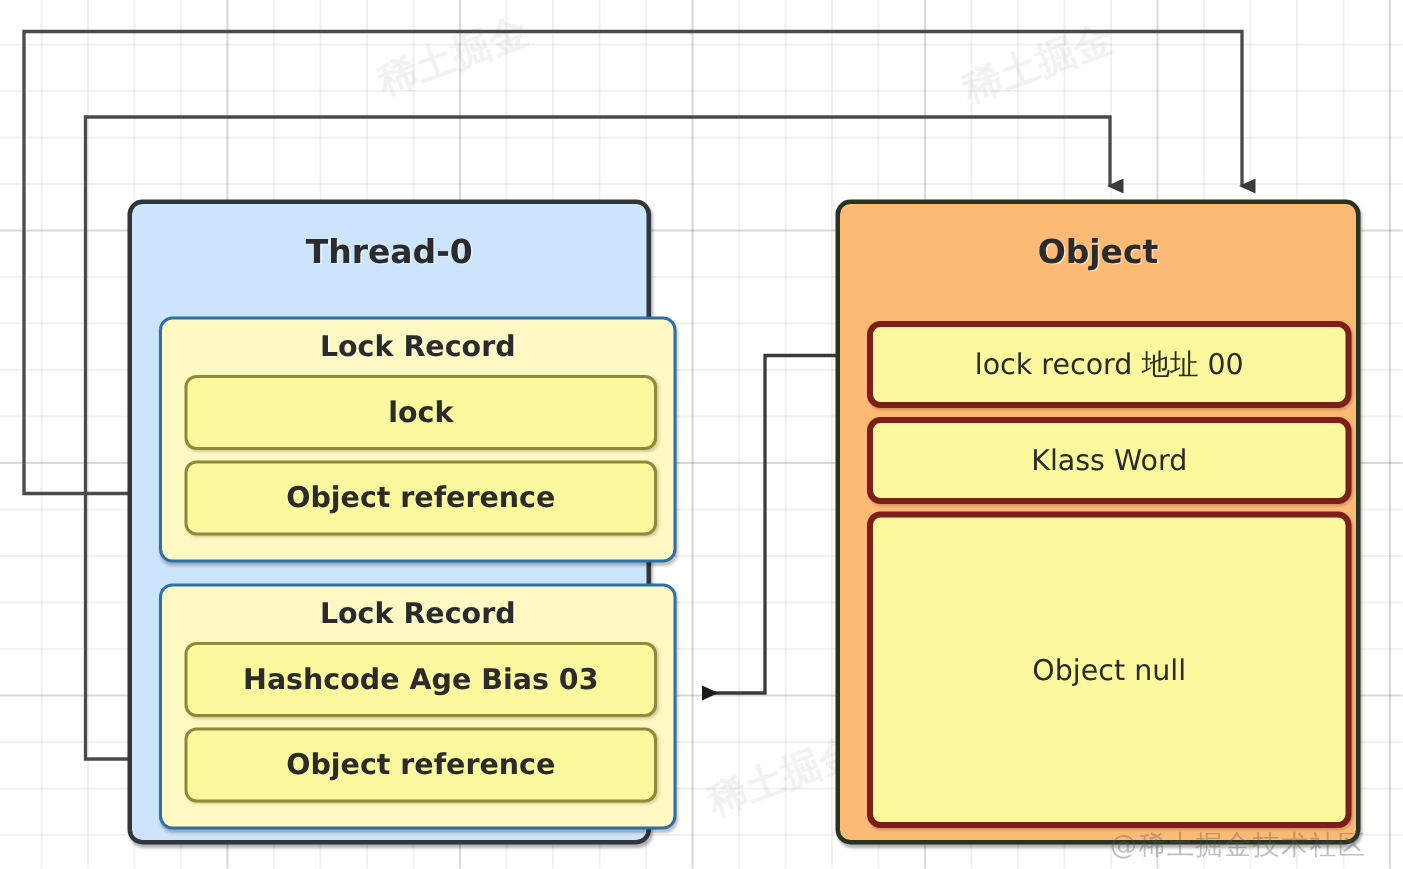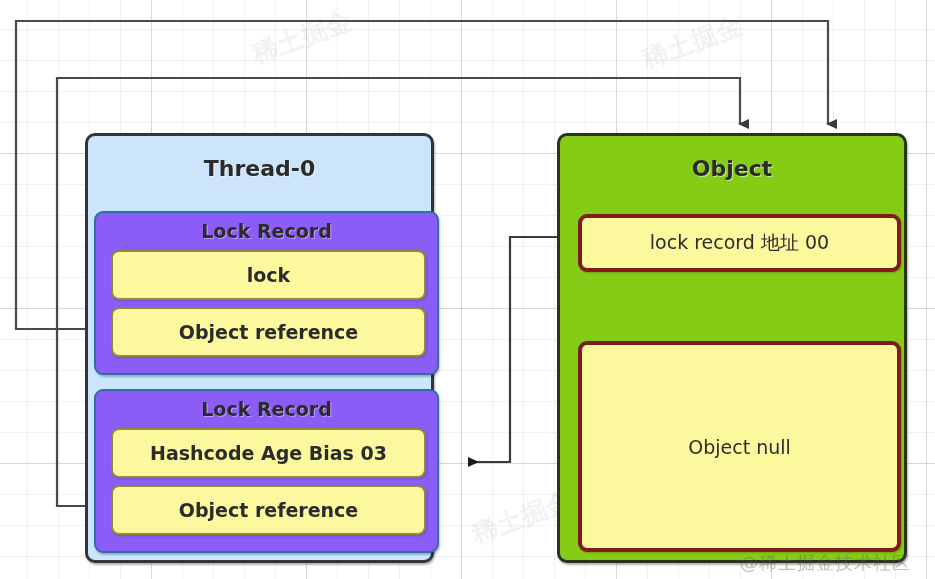--- a/index.html
+++ b/index.html
@@ -30,22 +30,22 @@
     box-shadow:1px 2px 2px rgba(0,0,0,0.30);
   }
   #thread-title{
     position:absolute;left:0;right:0;top:20px;text-align:center;
     font-size:22px;font-weight:bold;color:#2b2b2b;
     text-shadow:1px 1px 0 rgba(255,255,255,0.55);
   }
 
   
   .lock-record{
-    position:absolute;left:6px;width:341px;
-    background:#8b5cf6;border:2px solid #2f6fa8;border-radius:9px;
+    position:absolute;left:18px;width:341px;
+    background:#fef9c3;border:2px solid #2f6fa8;border-radius:9px;
     box-shadow:1px 2px 2px rgba(0,0,0,0.25);
   }
   #lock-record-1{top:75px;height:160px;}
   #lock-record-2{top:253px;height:160px;}
   .lr-title{
     position:absolute;left:0;right:0;top:7px;text-align:center;
     font-size:19px;font-weight:bold;color:#2b2b2b;
     text-shadow:1px 1px 0 rgba(255,255,255,0.40);
   }
   .slot{
@@ -54,21 +54,21 @@
     display:flex;align-items:center;justify-content:center;
     font-size:19px;font-weight:bold;color:#2b2b2b;
     box-shadow:1px 1px 2px rgba(0,0,0,0.18);
   }
   .slot.s1{top:37px;}
   .slot.s2{top:94px;}
 
   
   #object-box{
     left:557px;top:133px;width:350px;height:430px;
-    background:#84cc16;border:3px solid #2a3220;border-radius:10px;
+    background:#fdba74;border:3px solid #2a3220;border-radius:10px;
     box-shadow:1px 2px 2px rgba(0,0,0,0.30);
   }
   #object-title{
     position:absolute;left:0;right:0;top:20px;text-align:center;
     font-size:22px;font-weight:bold;color:#2b2b2b;
     text-shadow:1px 1px 0 rgba(255,255,255,0.55);
   }
   .orow{
     position:absolute;left:18px;width:315px;
     background:#fbf89d;border:4px solid #7f1d1d;border-radius:9px;
@@ -132,16 +132,17 @@
   <div class="lock-record" id="lock-record-2">
     <div class="lr-title">Lock Record</div>
     <div class="slot s1">Hashcode Age Bias 03</div>
     <div class="slot s2">Object reference</div>
   </div>
 </div>
 
 <div class="box" id="object-box">
   <div id="object-title">Object</div>
   <div class="orow" id="orow-0">lock record 地址 00</div>
+  <div class="orow" id="orow-1">Klass Word</div>
   <div class="orow" id="orow-2">Object null</div>
 </div>
 
 <div id="wm-brand">@稀土掘金技术社区</div>
 
 </body></html>

